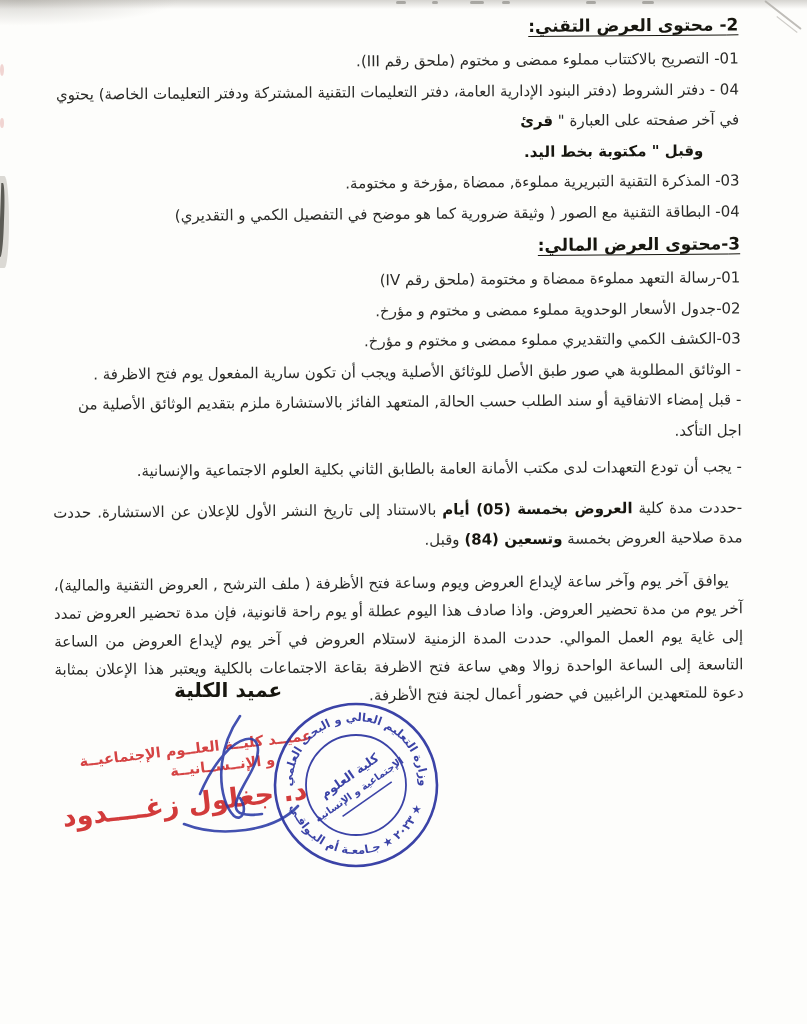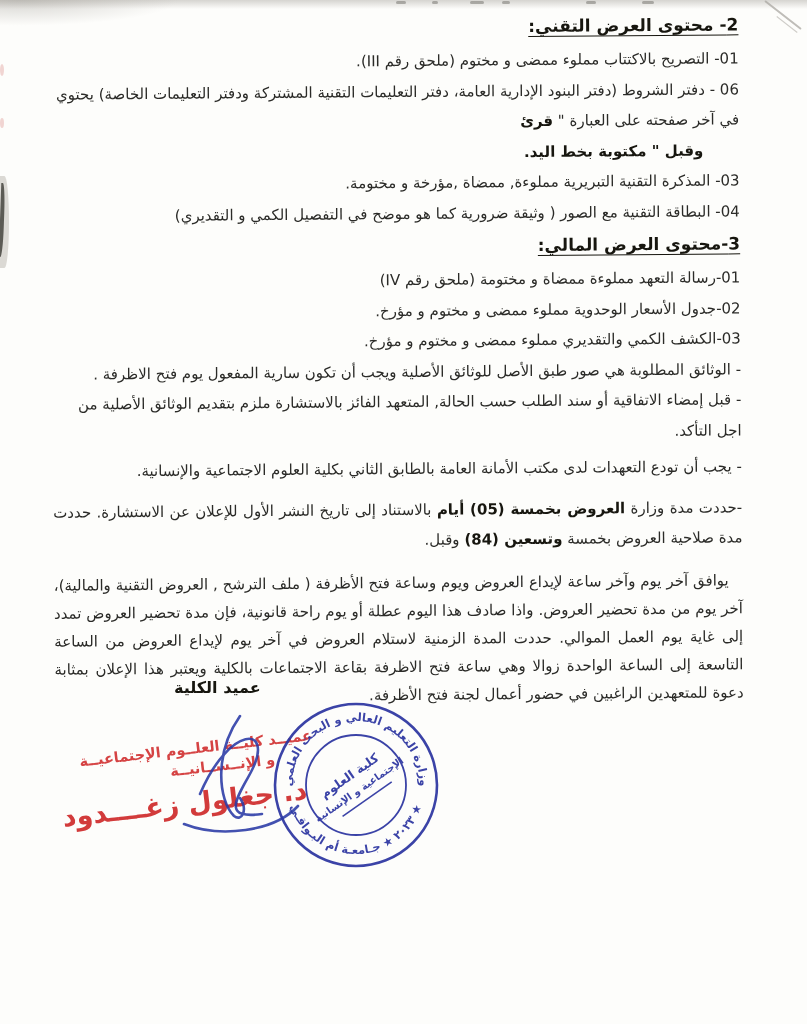--- a/index.html
+++ b/index.html
@@ -41,21 +41,21 @@
   .h-sec.second{margin-top:4px;}
   .item{margin:0;line-height:30.5px;}
   .item-cont{margin:0 36px 0 0;line-height:30.5px;font-weight:bold;color:#17160f;}
   .b{font-weight:bold;color:#17160f;}
   .note{margin:0;line-height:30.5px;}
   .note.last{margin-top:6px;}
   .para{margin:10px 0 0 0;line-height:30.5px;text-align:justify;}
   .closing{margin:13px 0 0 0;line-height:28px;text-align:justify;text-indent:14px;}
 
   
-  .sig-title{position:absolute;left:174px;top:678px;font-weight:bold;font-size:16px;
+  .sig-title{position:absolute;left:174px;top:678px;font-weight:bold;font-size:20px;
     color:#17160f;direction:rtl;}
   .red-stamp{position:absolute;left:48px;top:740px;width:268px;
     transform:rotate(-6.5deg);direction:rtl;color:#d23434;opacity:.92;}
   .rs-l1{font-size:14.5px;font-weight:bold;text-align:right;line-height:20px;}
   .rs-l2{font-size:14.5px;font-weight:bold;text-align:center;padding-left:84px;line-height:20px;}
   .rs-name{font-size:27px;font-weight:bold;text-align:center;margin-top:8px;
     color:#cf2b2b;letter-spacing:1px;}
   .blue-stamp{position:absolute;left:271px;top:700px;opacity:.92;}
   .sig-scribble{position:absolute;left:178px;top:698px;opacity:.88;}
 </style>
@@ -78,37 +78,37 @@
   <div class="edge-curl"></div>
   <div class="smudge" style="left:0;top:64px;width:4px;height:12px"></div>
   <div class="smudge" style="left:0;top:118px;width:4px;height:10px"></div>
 
   <div class="flow">
 
     <p class="h-sec">2- محتوى العرض التقني:</p>
 
     <p class="item">01- التصريح بالاكتتاب مملوء ممضى و مختوم (ملحق رقم III).</p>
 
-    <p class="item"><span>06 - دفتر الشروط (دفتر البنود الإدارية العامة، دفتر التعليمات التقنية المشتركة ودفتر التعليمات الخاصة) يحتوي في آخر صفحته على العبارة " </span><span class="b">قرئ</span></p>
+    <p class="item"><span>04 - دفتر الشروط (دفتر البنود الإدارية العامة، دفتر التعليمات التقنية المشتركة ودفتر التعليمات الخاصة) يحتوي في آخر صفحته على العبارة " </span><span class="b">قرئ</span></p>
     <p class="item-cont">وقبل " مكتوبة بخط اليد.</p>
 
     <p class="item">03- المذكرة التقنية التبريرية مملوءة, ممضاة ,مؤرخة و مختومة.</p>
     <p class="item">04- البطاقة التقنية مع الصور ( وثيقة ضرورية كما هو موضح في التفصيل الكمي و التقديري)</p>
 
     <p class="h-sec second">3-محتوى العرض المالي:</p>
 
     <p class="item">01-رسالة التعهد مملوءة ممضاة و مختومة (ملحق رقم IV)</p>
     <p class="item">02-جدول الأسعار الوحدوية مملوء ممضى و مختوم و مؤرخ.</p>
     <p class="item">03-الكشف الكمي والتقديري مملوء ممضى و مختوم و مؤرخ.</p>
 
     <p class="note">- الوثائق المطلوبة هي صور طبق الأصل للوثائق الأصلية ويجب أن تكون سارية المفعول يوم فتح الاظرفة .</p>
     <p class="note">- قبل إمضاء الاتفاقية أو سند الطلب حسب الحالة, المتعهد الفائز بالاستشارة ملزم بتقديم الوثائق الأصلية من اجل التأكد.</p>
     <p class="note last">- يجب أن تودع التعهدات لدى مكتب الأمانة العامة بالطابق الثاني بكلية العلوم الاجتماعية والإنسانية.</p>
 
-    <p class="para"><span>-حددت مدة وزارة </span><span class="b">العروض بخمسة (05) أيام</span><span> بالاستناد إلى تاريخ النشر الأول للإعلان عن الاستشارة. حددت مدة صلاحية العروض بخمسة </span><span class="b">وتسعين (84)</span><span> وقبل.</span></p>
+    <p class="para"><span>-حددت مدة كلية </span><span class="b">العروض بخمسة (05) أيام</span><span> بالاستناد إلى تاريخ النشر الأول للإعلان عن الاستشارة. حددت مدة صلاحية العروض بخمسة </span><span class="b">وتسعين (84)</span><span> وقبل.</span></p>
 
     <p class="closing">يوافق آخر يوم وآخر ساعة لإيداع العروض ويوم وساعة فتح الأظرفة ( ملف الترشح , العروض التقنية والمالية)، آخر يوم من مدة تحضير العروض. واذا صادف هذا اليوم عطلة أو يوم راحة قانونية، فإن مدة تحضير العروض تمدد إلى غاية يوم العمل الموالي. حددت المدة الزمنية لاستلام العروض في آخر يوم لإيداع العروض من الساعة التاسعة إلى الساعة الواحدة زوالا وهي ساعة فتح الاظرفة بقاعة الاجتماعات بالكلية ويعتبر هذا الإعلان بمثابة دعوة للمتعهدين الراغبين في حضور أعمال لجنة فتح الأظرفة.</p>
   </div>
 
   <div class="sig-title">عميد الكلية</div>
 
   <div class="red-stamp">
     <div class="rs-l1">عميــد كليــة العلــوم الإجتماعيــة</div>
     <div class="rs-l2">و الإنــســانيــة</div>
     <div class="rs-name">د. جغلول زغــــدود</div>

